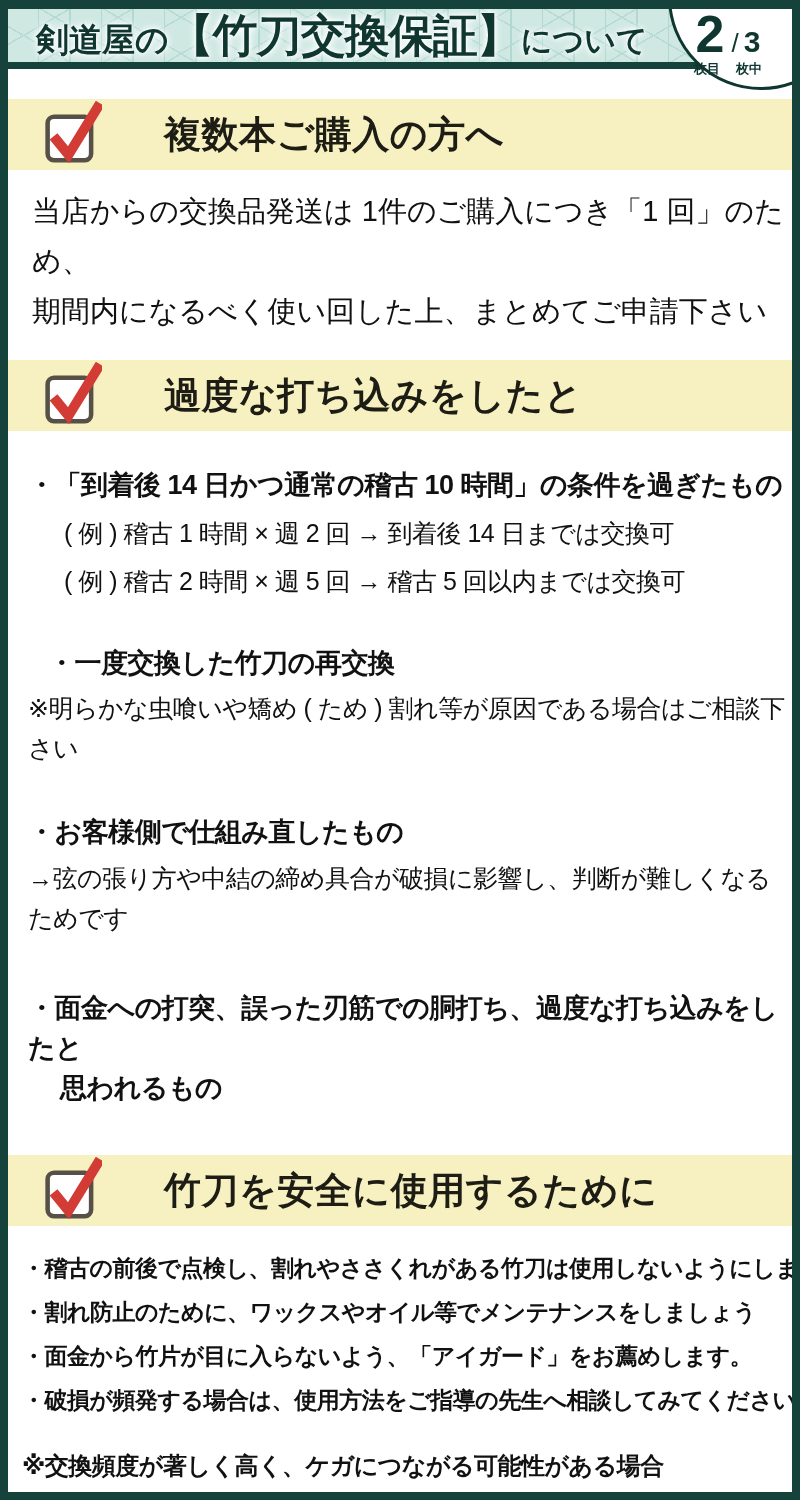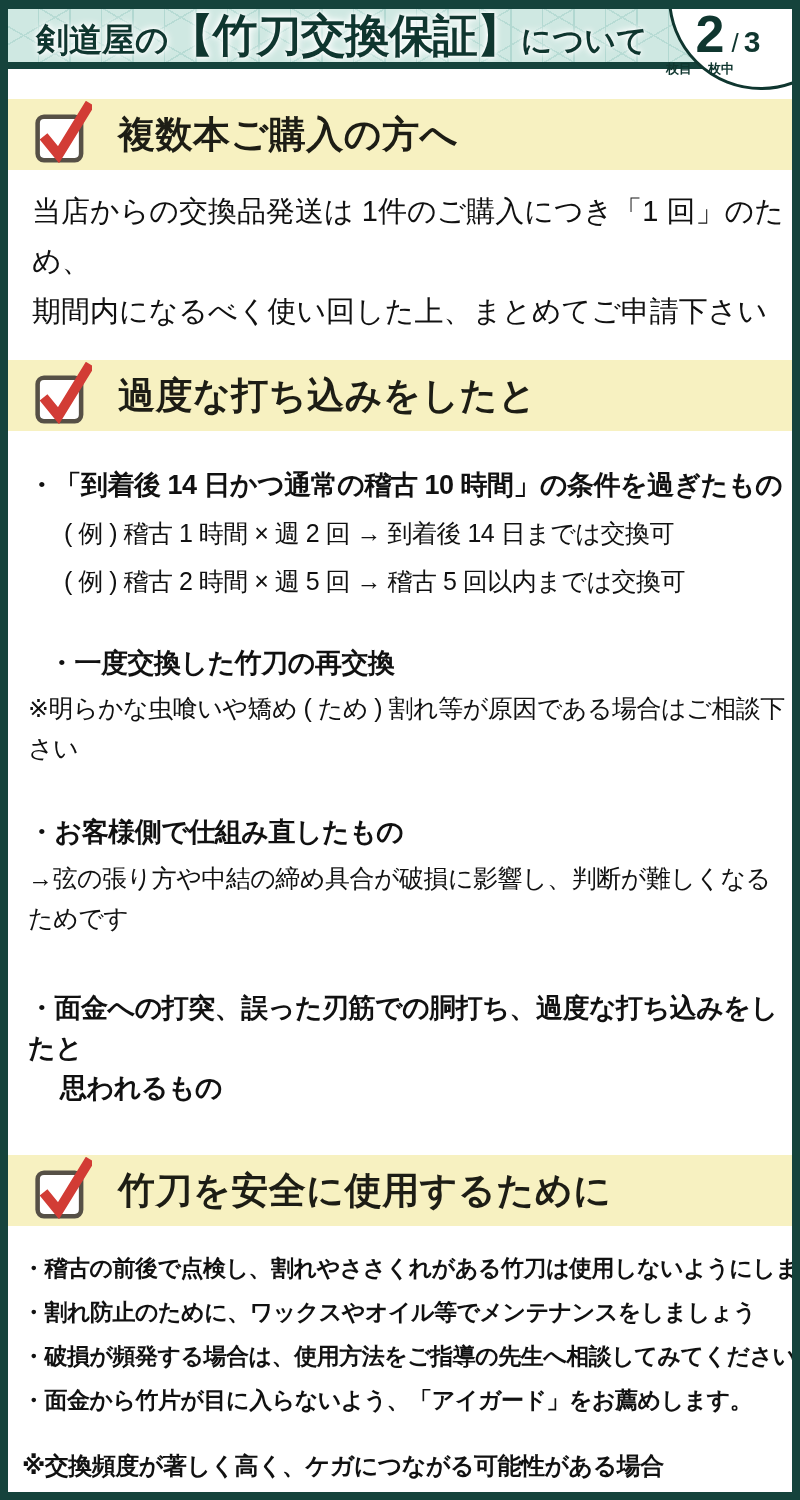--- a/index.html
+++ b/index.html
@@ -44,26 +44,26 @@
     background:#ffffff; border:3px solid #0f362f;
   }
   .badge-content {
     position:absolute; z-index:3; top:8px; right:2px; width:124px;
     color:#0f362f; text-align:center;
   }
   .badge-numbers { display:flex; justify-content:center; align-items:baseline; line-height:1; }
   .badge-current { font-size:52px; font-weight:bold; }
   .badge-sep { font-size:26px; margin:0 5px 0 7px; }
   .badge-total { font-size:30px; font-weight:bold; }
-  .badge-labels { display:flex; gap:16px; margin-top:0px; }
+  .badge-labels { display:flex; justify-content:center; gap:16px; margin-top:0px; }
   .badge-labels span { font-size:13px; font-weight:bold; }
   
   .banner {
     position:relative; height:71px; background:#f7f1c1;
-    display:flex; align-items:center; padding-left:26px;
+    display:flex; align-items:center; padding-left:36px;gap:36px;
   }
   .banner-1 { margin-top:16px; }
   .banner-2 { margin-top:24px; }
   .banner-3 { margin-top:47px; }
   .checkbox-icon { width:58px; height:64px; margin-right:26px; margin-top:-4px; flex:0 0 auto; }
   .banner-heading { font-size:37px; font-weight:bold; color:#1d1d15; letter-spacing:0.5px; }
   
   .body-1 {
     margin-top:16px; padding-left:24px;
     font-size:29px; font-weight:normal; color:#111; line-height:50px;
@@ -152,22 +152,22 @@
   <div class="banner banner-3">
     <svg class="checkbox-icon" viewBox="0 0 64 70" aria-hidden="true">
       <rect x="4" y="17" width="48" height="48" rx="7" fill="#ffffff" stroke="#565046" stroke-width="5"></rect>
       <path d="M14 43 L27 59 L59 7" fill="none" stroke="#d23c35" stroke-width="11" stroke-linecap="square" stroke-linejoin="miter"></path>
     </svg>
     <div class="banner-heading">竹刀を安全に使用するために</div>
   </div>
   <div class="s3-list">
     <div class="s3-bullet">・稽古の前後で点検し、割れやささくれがある竹刀は使用しないようにしましょう</div>
     <div class="s3-bullet">・割れ防止のために、ワックスやオイル等でメンテナンスをしましょう</div>
+    <div class="s3-bullet">・面金から竹片が目に入らないよう、「アイガード」をお薦めします。</div>
     <div class="s3-bullet">・破損が頻発する場合は、使用方法をご指導の先生へ相談してみてください</div>
-    <div class="s3-bullet">・面金から竹片が目に入らないよう、「アイガード」をお薦めします。</div>
   </div>
   <div>
     <div class="warn-title">※交換頻度が著しく高く、ケガにつながる可能性がある場合</div>
     <div class="warn-line warn-0">→ 破損が頻発する場合、当店竹刀がお客様の剣道に合わないと判断されることがあります。</div>
 
   </div>
 
 </div>
 
 </body></html>

